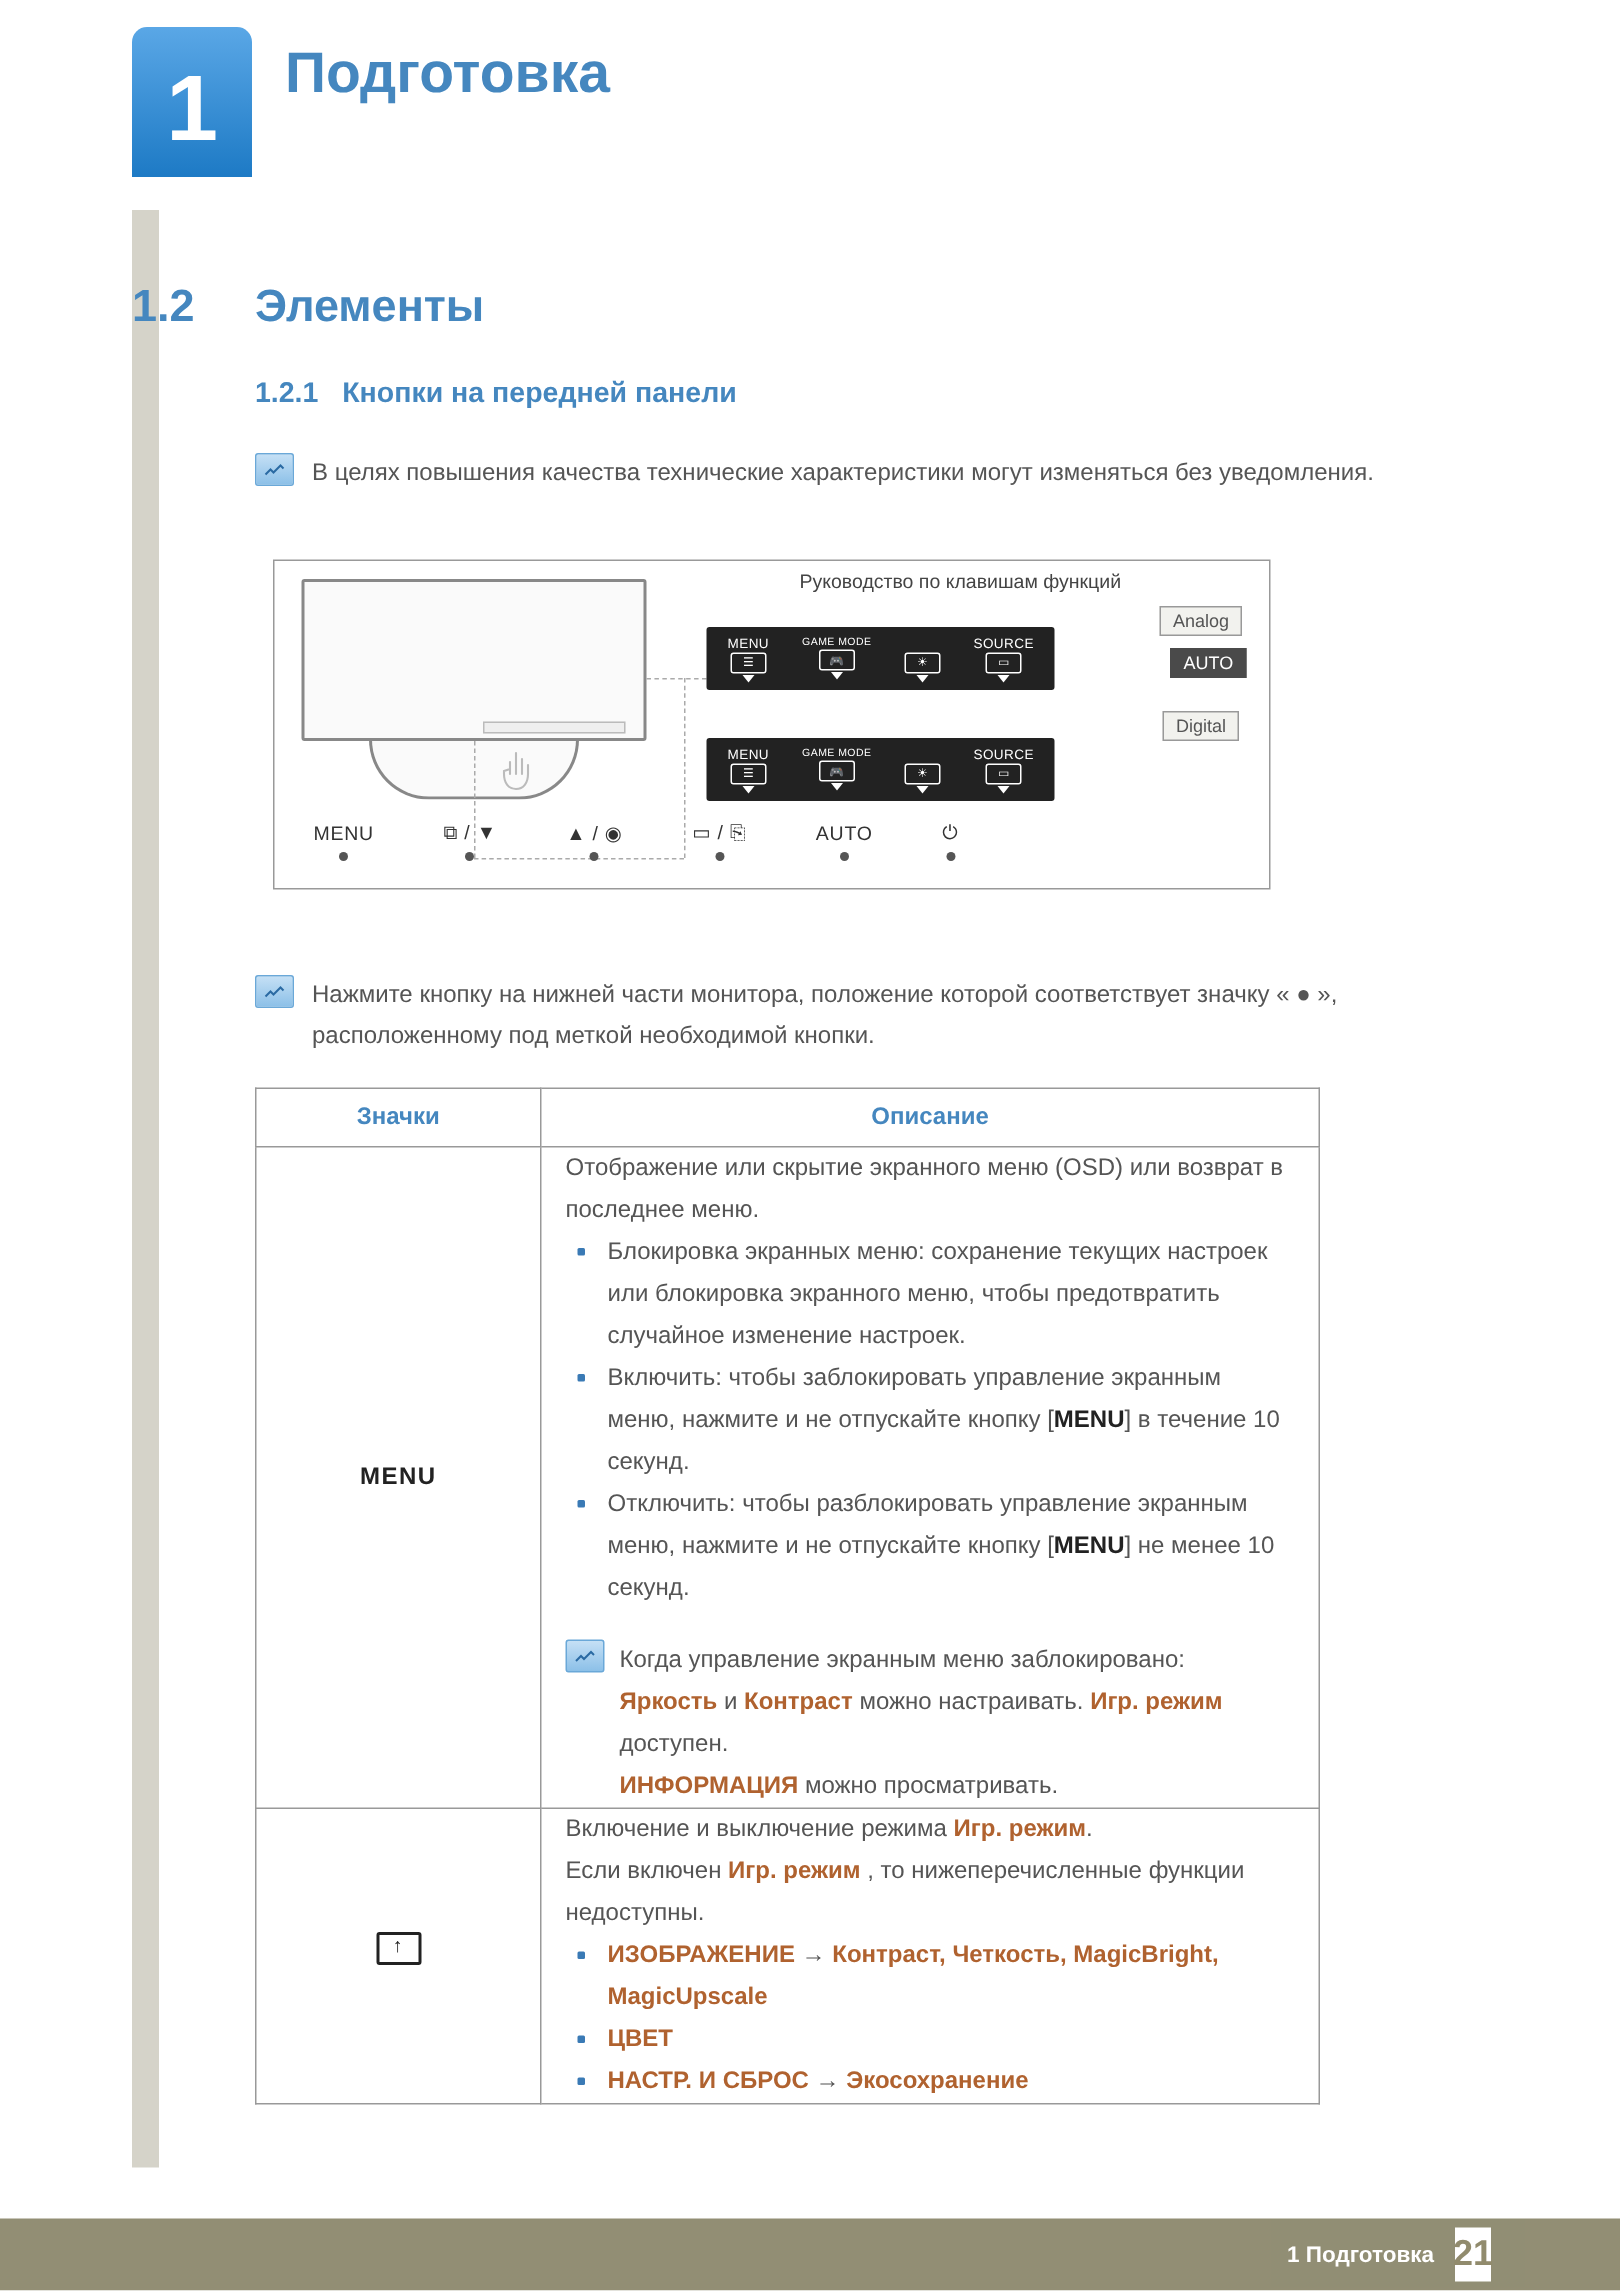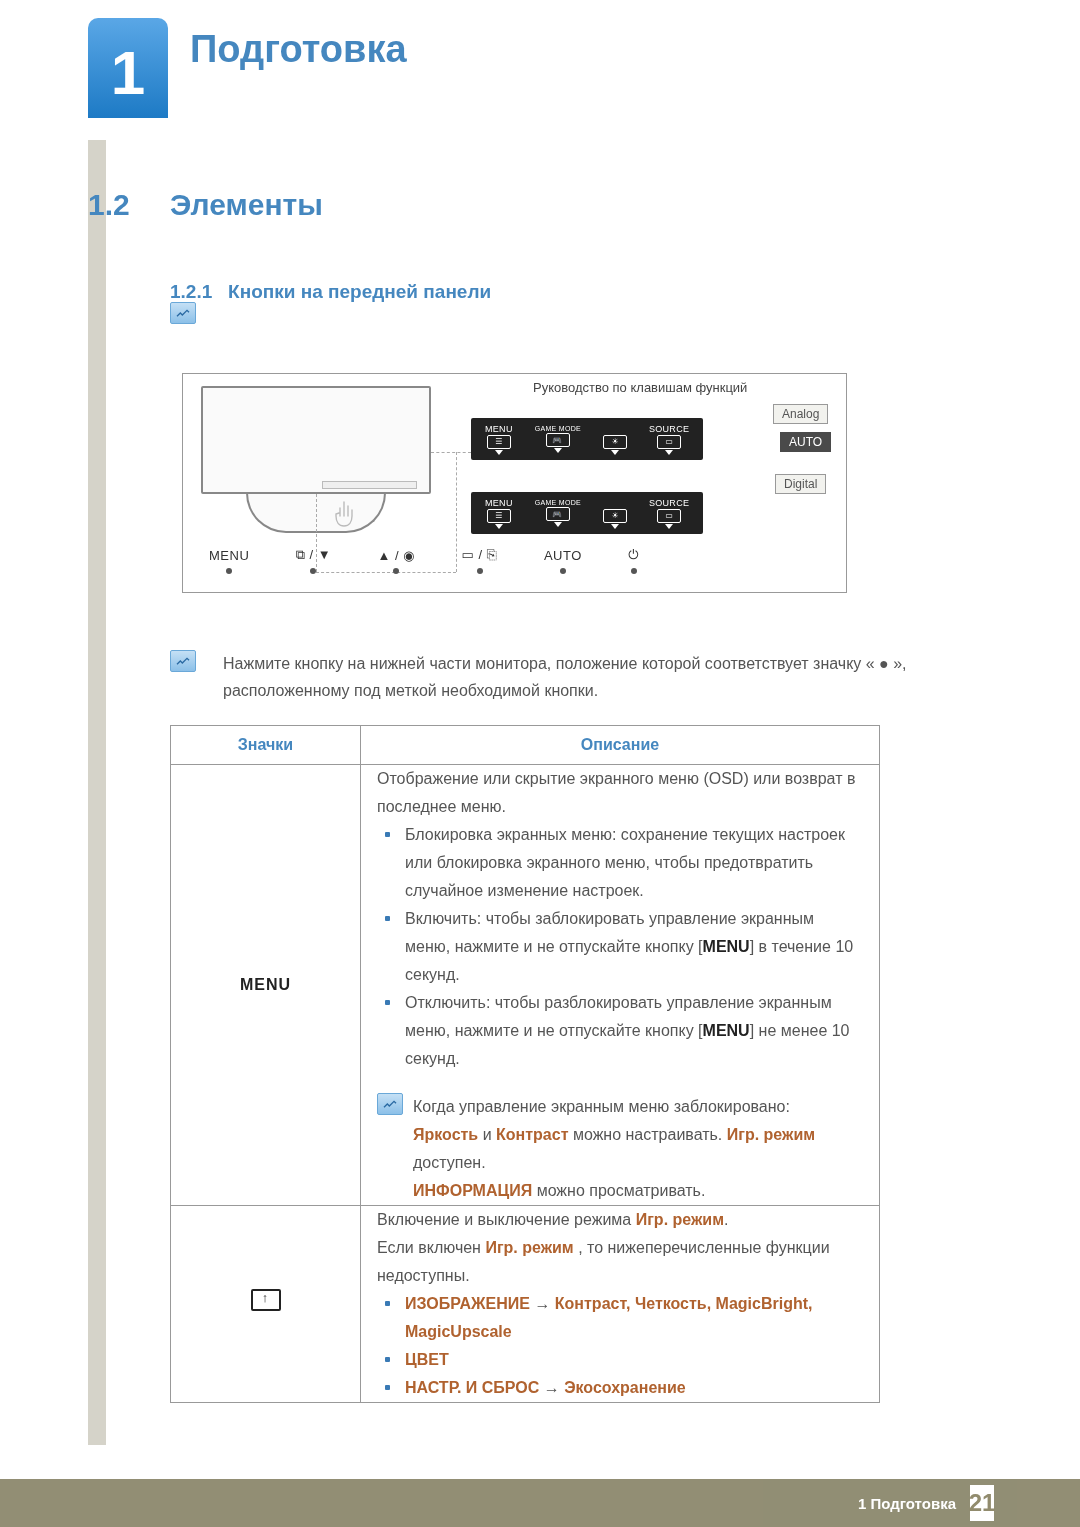--- a/index.html
+++ b/index.html
@@ -60,21 +60,20 @@
     font-weight: bold;
     color: #4587bf;
   }
   .subsection {
     position: absolute;
     left: 170px;
     top: 252px;
     font-size: 19px;
     font-weight: bold;
     color: #4587bf;
-    margin-top: 29px;
   }
   .note-icon {
     width: 26px;
     height: 22px;
     background: linear-gradient(#c5e0f5, #8cc0e8);
     border: 1px solid #6aa8d8;
     border-radius: 2px;
     display: inline-flex;
     align-items: center;
     justify-content: center;
@@ -194,21 +193,21 @@
   }
   .btn-col { display: flex; flex-direction: column; align-items: center; gap: 6px; font-size: 11px; font-weight: bold; color: #333; letter-spacing: 0.5px; }
   .btn-col .dot { width: 6px; height: 6px; border-radius: 50%; background: #555; }
   .btn-col .sym { height: 14px; display:flex; align-items:center; font-size: 13px; font-weight: normal;}
   .note2 {
     position: absolute;
     left: 170px;
     top: 650px;
     width: 760px;
     display: flex;
-    gap: 27px;
+    gap: 12px;
   }
   .note2-text { font-size: 16px; line-height: 1.7; color: #555; }
   .table {
     position: absolute;
     left: 170px;
     top: 725px;
     width: 710px;
     border-collapse: collapse;
     font-size: 16px;
   }
@@ -315,20 +314,21 @@
   <span>Кнопки на передней панели</span>
 </div>
 
 <div class="note1">
   <div class="note-icon">
     <svg viewBox="0 0 24 24">
         <path d="M3 17l5-5 3 3 7-7 3 3" stroke="#2a6aa3" stroke-width="2" fill="none"></path>
       </svg>
   </div>
   <div class="note1-text">
+    <div>В целях повышения качества технические характеристики могут изменяться без уведомления.</div>
   </div>
 </div>
 
 <div class="diagram">
   <div class="osd-label" style="left:350px;top:6px;">Руководство по клавишам функций</div>
 
   <div class="monitor">
     <div class="monitor-screen">
       <div class="monitor-buttons-strip"></div>
     </div>

